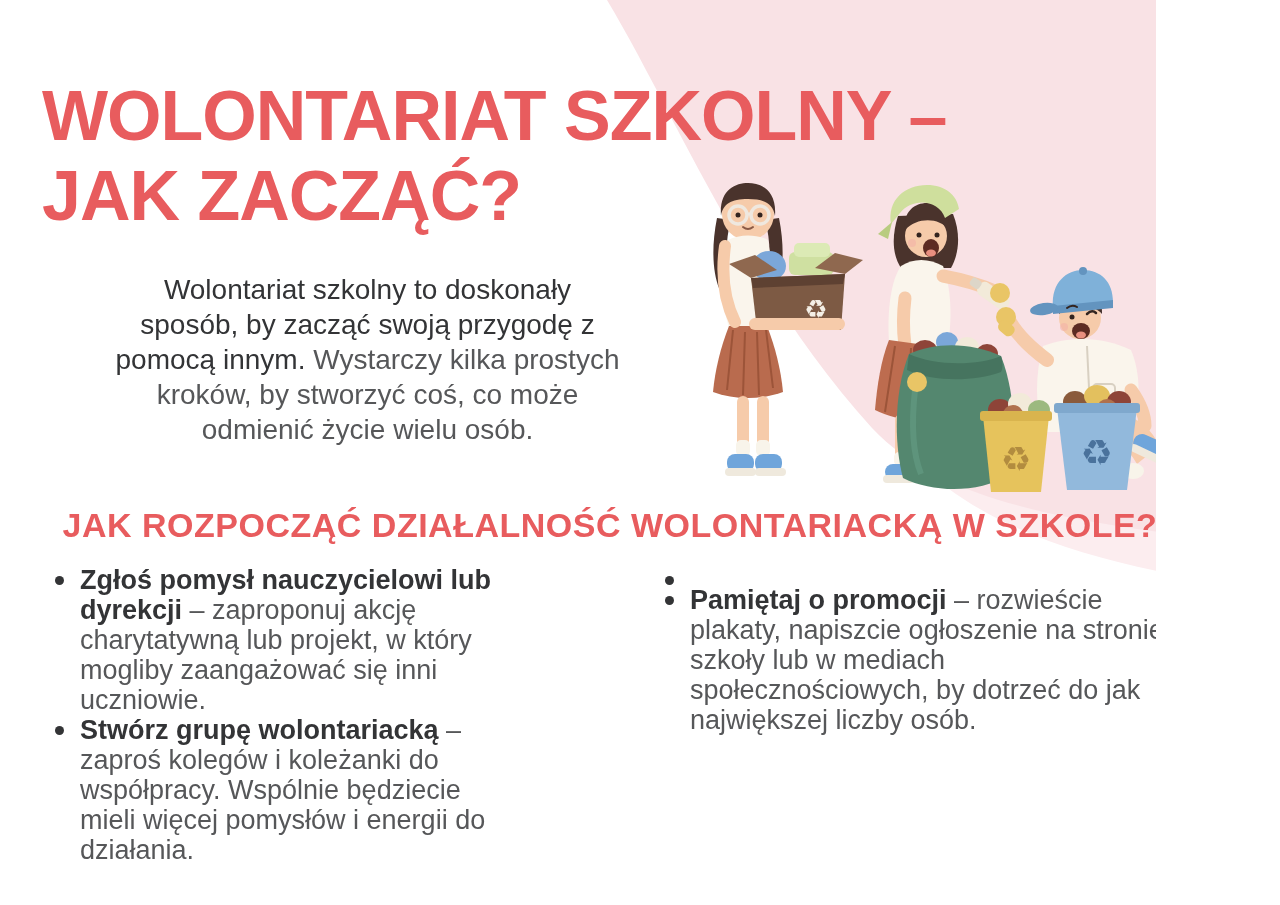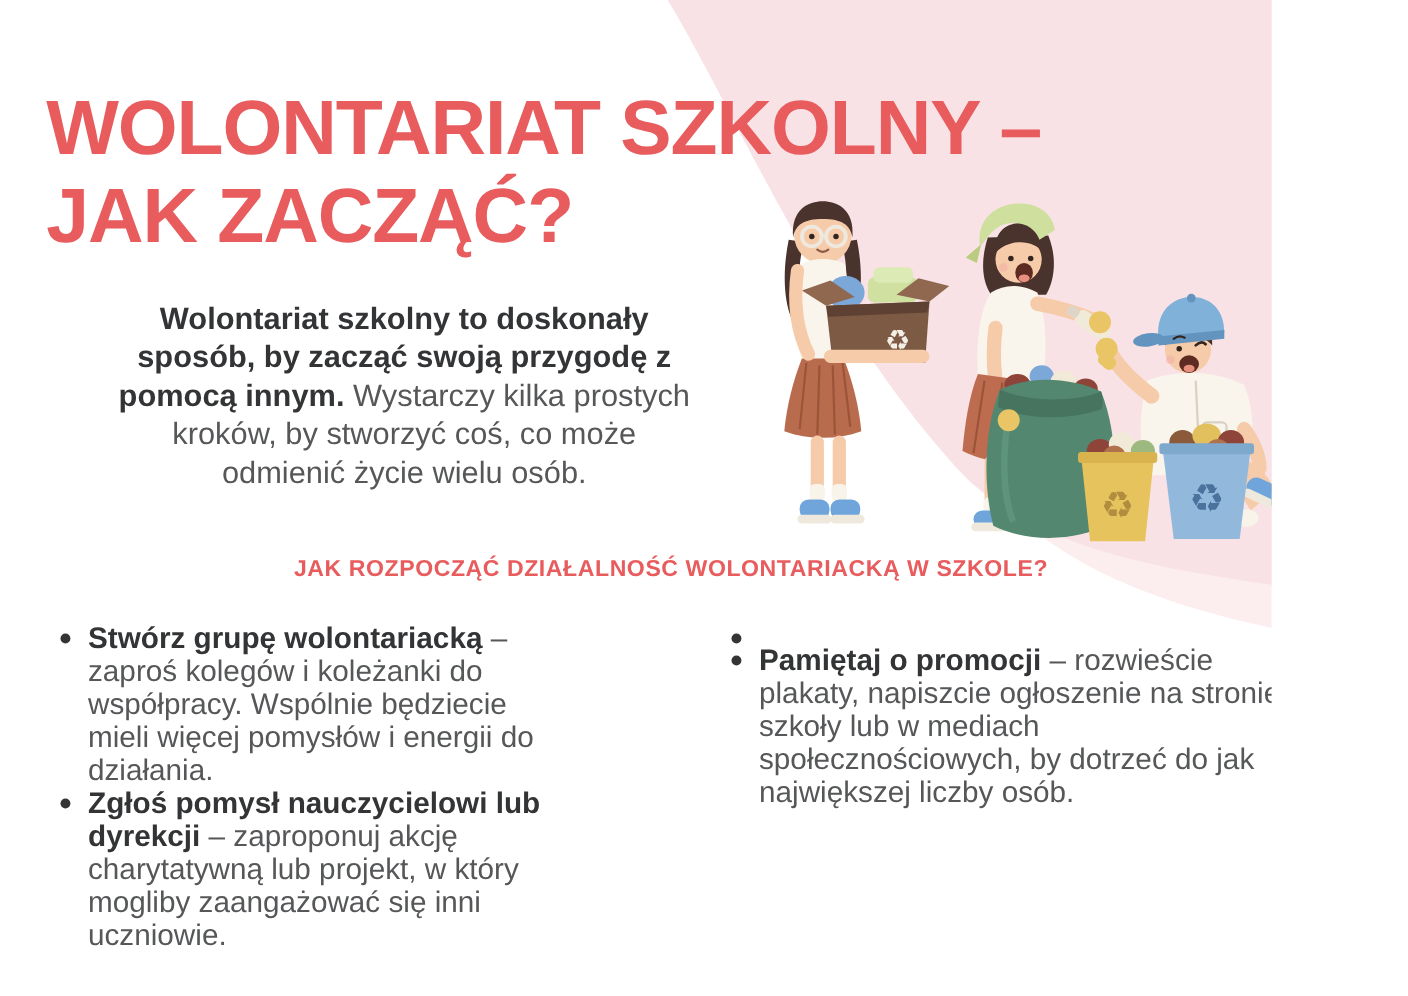--- a/index.html
+++ b/index.html
@@ -17,27 +17,27 @@
     font-size:70px; line-height:80px; font-weight:800;
     letter-spacing:-1px; color:var(--accent,#e85c5e); white-space:nowrap;
   }
   .title-line { display:block; }
 
   .intro {
     position:absolute; left:45px; top:272px; width:645px; margin:0;
     font-size:28px; line-height:35px; text-align:center;
     color:var(--text-body,#565759); white-space:pre-line;
   }
-  .intro strong { color:var(--text-dark,#333436); font-weight:700; }
+  .intro strong { color:var(--text-dark,#333436); font-weight:400; }
 
   .illustration { position:absolute; left:695px; top:178px; width:575px; height:315px; }
 
   .section-heading {
     position:absolute; left:0; top:506px; width:1220px; margin:0;
-    text-align:center; font-size:21px; font-weight:800;
+    text-align:center; font-size:34px; font-weight:800;
     letter-spacing:0.5px; color:var(--accent,#e85c5e); white-space:nowrap;
   }
 
   .columns { position:absolute; left:55px; top:565px; width:1180px; display:flex; }
   .bullet-list { list-style:none; margin:0; padding:0; }
   .bullet-list.left  { width:560px; margin-right:50px; }
   .bullet-list.right { width:570px; }
   .bullet-item { display:flex; align-items:flex-start; }
   .dot {
     flex:none; width:9px; height:9px; border-radius:50%;
@@ -205,34 +205,34 @@
       <rect x="303" y="144" width="17" height="12" rx="5" fill="#e9c566" transform="rotate(40 311 150)"></rect>
     </g>
   </svg>
 
   <h2 class="section-heading">JAK ROZPOCZĄĆ DZIAŁALNOŚĆ WOLONTARIACKĄ W SZKOLE?</h2>
 
   <div class="columns">
     <ul class="bullet-list left">
       <li class="bullet-item">
         <span class="dot"></span>
+        <span class="bullet-text"><strong>Zgłoś pomysł nauczycielowi lub
+dyrekcji</strong><span> – zaproponuj akcję
+charytatywną lub projekt, w który
+mogliby zaangażować się inni
+uczniowie.</span></span>
+      </li>
+      <li class="bullet-item">
+        <span class="dot"></span>
         <span class="bullet-text"><strong>Stwórz grupę wolontariacką</strong><span> –
 zaproś kolegów i koleżanki do
 współpracy. Wspólnie będziecie
 mieli więcej pomysłów i energii do
 działania.</span></span>
       </li>
-      <li class="bullet-item">
-        <span class="dot"></span>
-        <span class="bullet-text"><strong>Zgłoś pomysł nauczycielowi lub
-dyrekcji</strong><span> – zaproponuj akcję
-charytatywną lub projekt, w który
-mogliby zaangażować się inni
-uczniowie.</span></span>
-      </li>
     </ul>
     <ul class="bullet-list right">
       <li class="bullet-item">
         <span class="dot"></span>
       </li>
       <li class="bullet-item">
         <span class="dot"></span>
         <span class="bullet-text"><strong>Pamiętaj o promocji</strong><span> – rozwieście
 plakaty, napiszcie ogłoszenie na stronie
 szkoły lub w mediach

